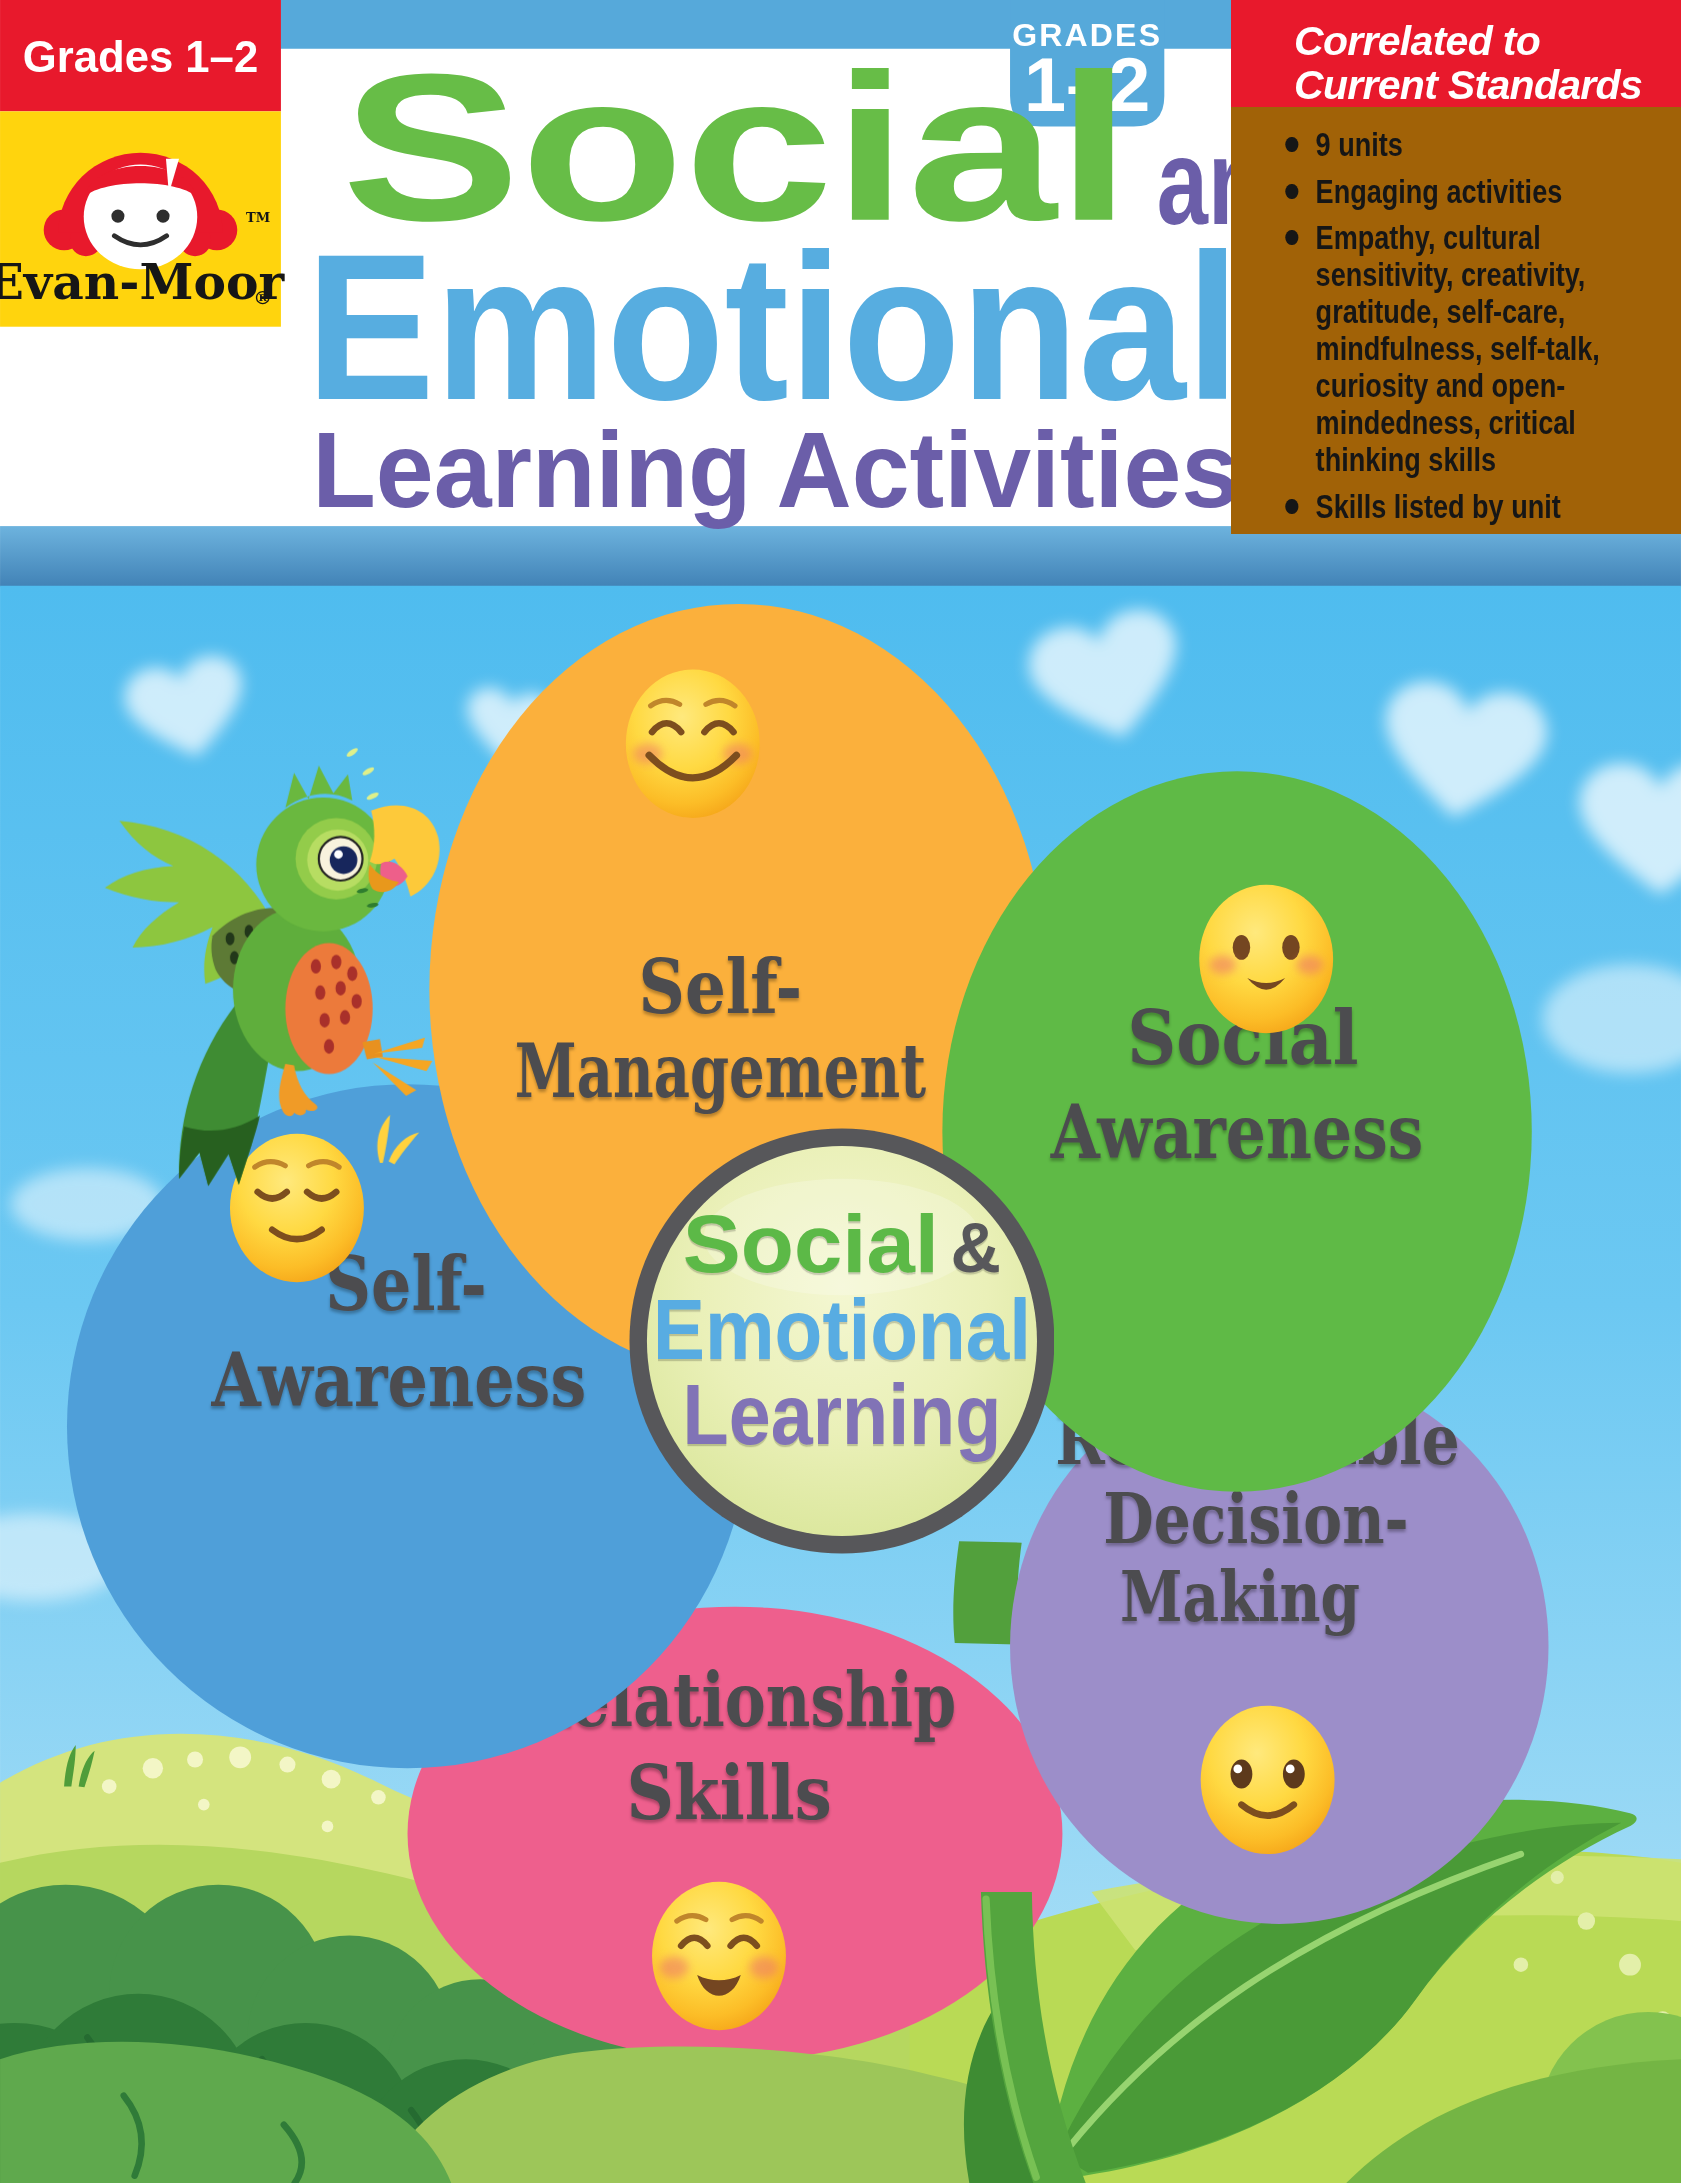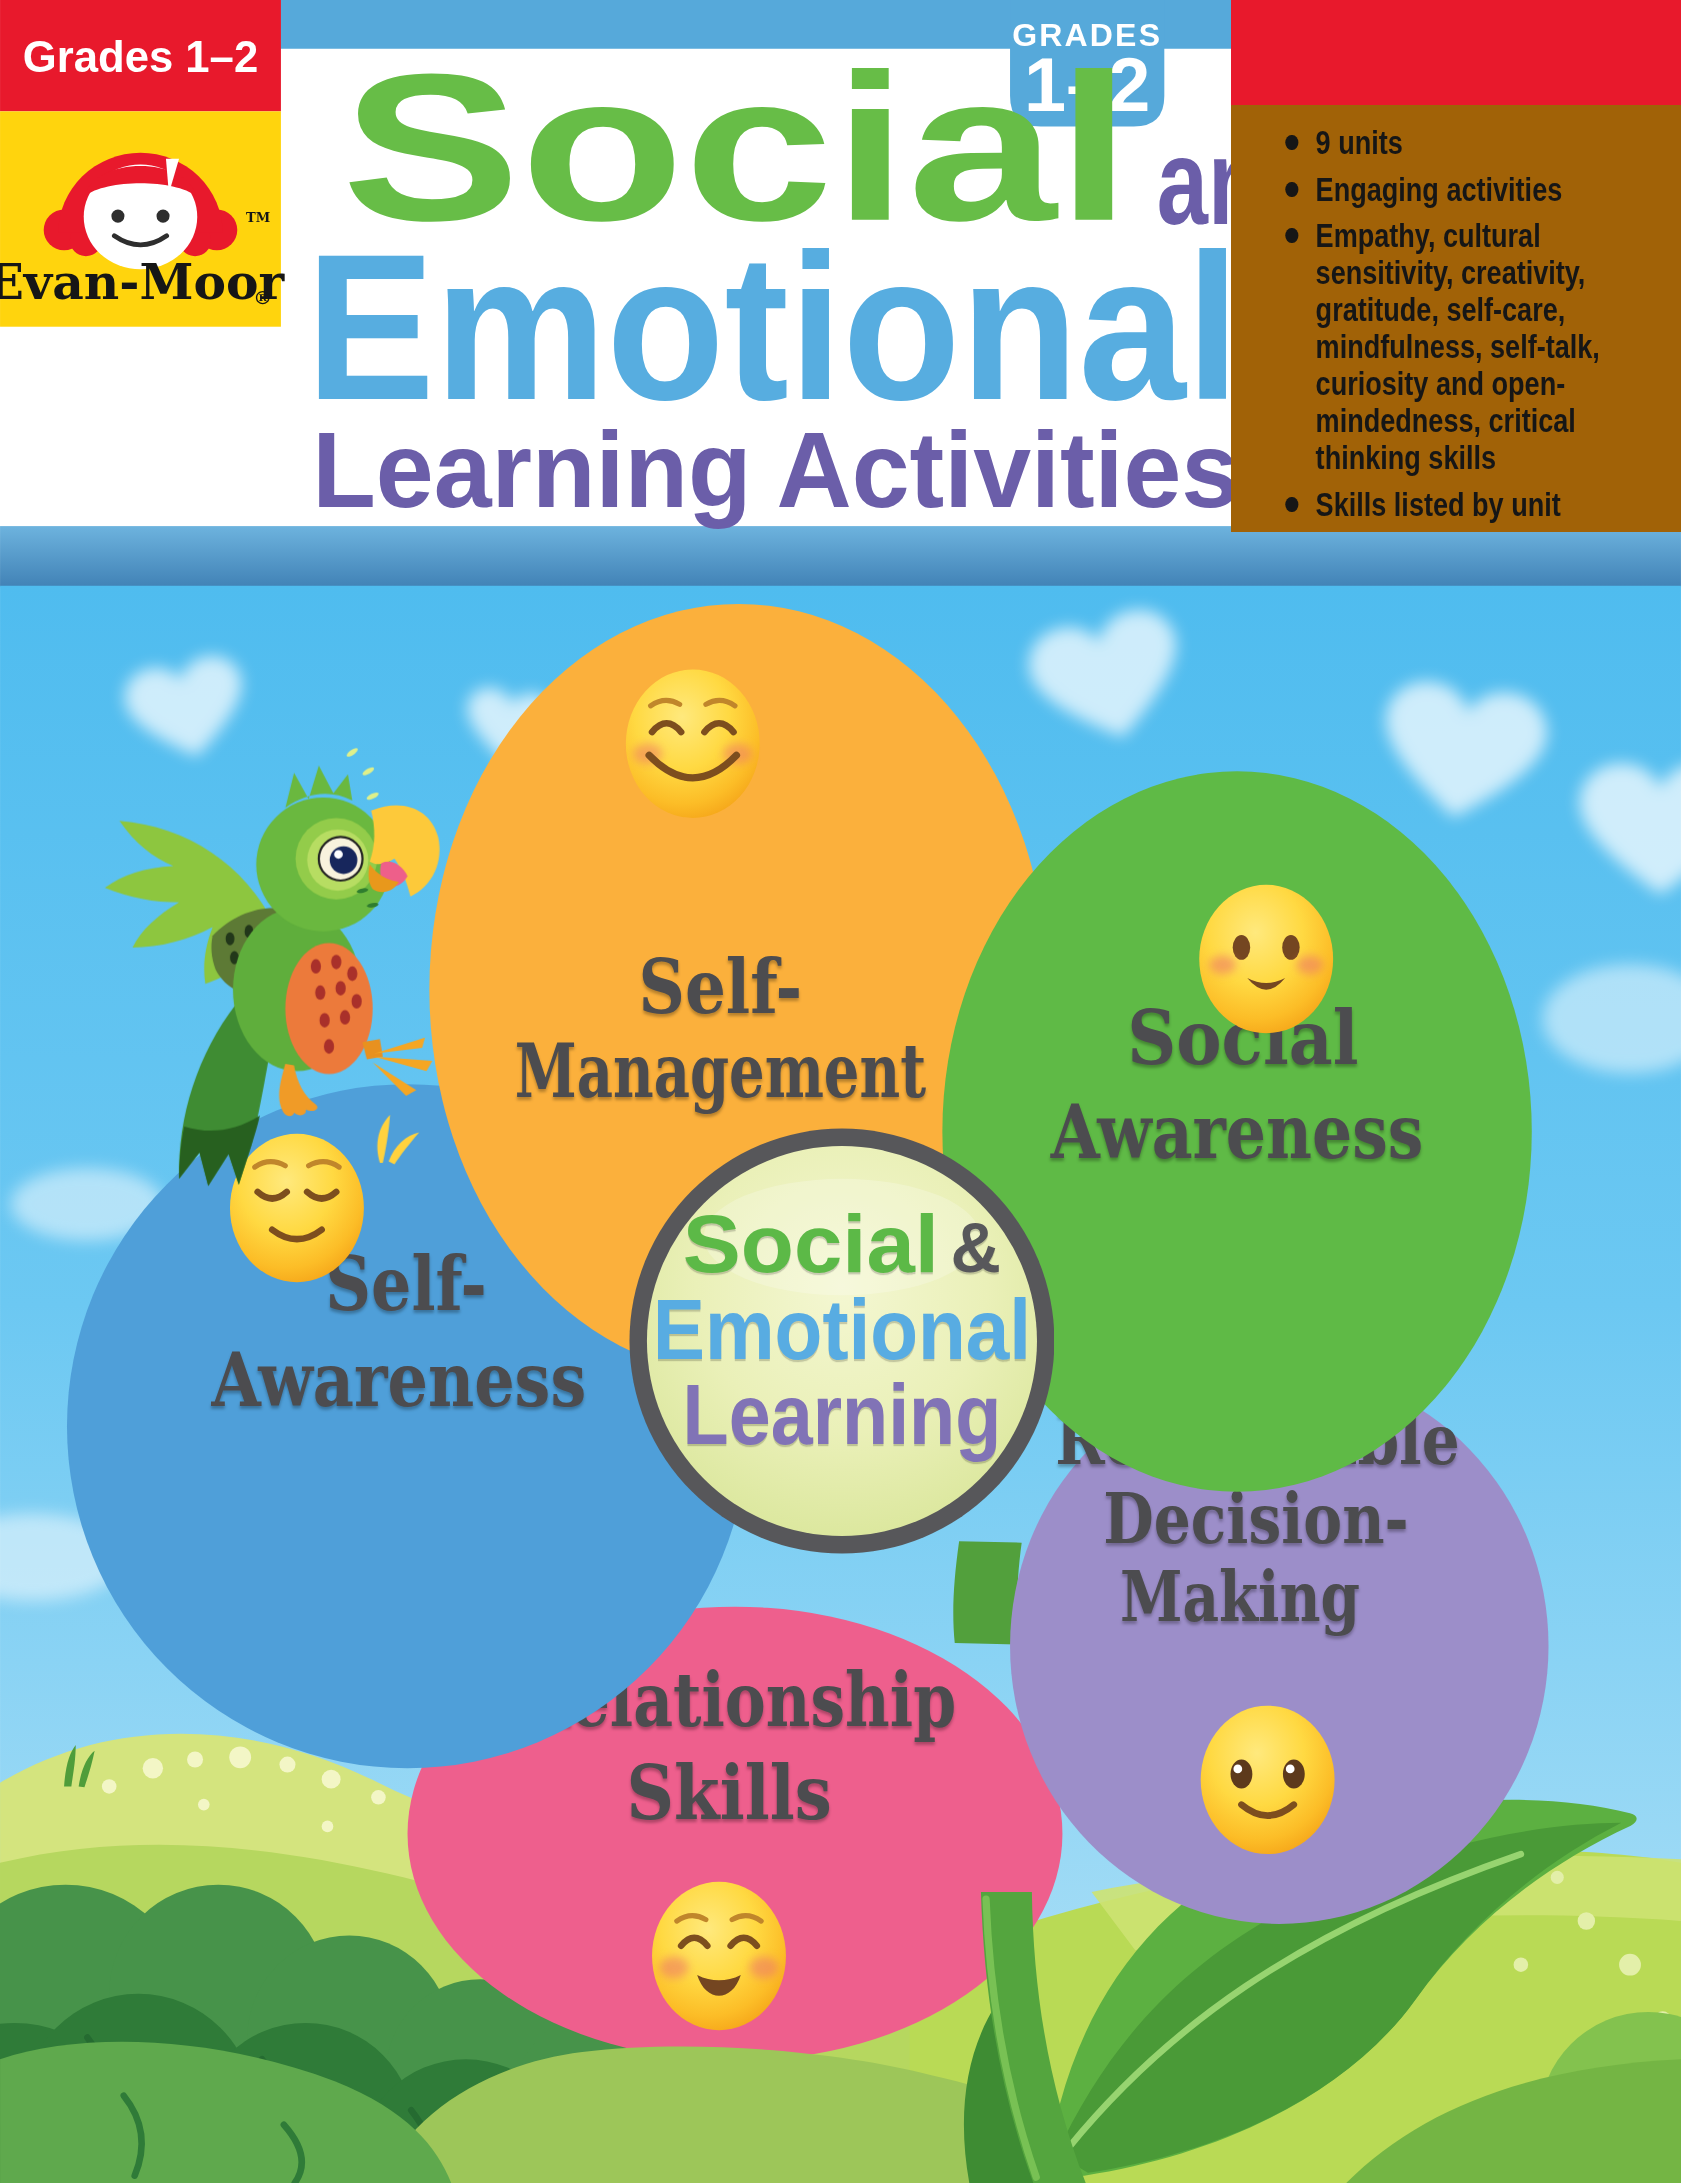--- a/index.html
+++ b/index.html
@@ -373,20 +373,22 @@
   <g>
     <text class="t-sans" x="1012" y="302" font-size="288" fill="#67bd47" text-anchor="middle" textLength="1085" lengthAdjust="spacingAndGlyphs">Social</text>
     <text class="t-sans" x="1702" y="308" font-size="168" fill="#6b5ea9" text-anchor="middle" textLength="225" lengthAdjust="spacingAndGlyphs">and</text>
     <text class="t-sans" x="1062" y="548" font-size="286" fill="#57ade0" text-anchor="middle" textLength="1283" lengthAdjust="spacingAndGlyphs">Emotional</text>
     <text class="t-sans" x="1066" y="697" font-size="149" fill="#6b5ea9" text-anchor="middle" textLength="1274" lengthAdjust="spacingAndGlyphs">Learning Activities</text>
   </g>
 </svg>
 
 <div class="sidebar">
   <div class="sidebar-header">
+    <div>Correlated to</div>
+    <div>Current Standards</div>
   </div>
   <div class="sidebar-body">
     <ul>
       <li><span>9 units</span></li>
       <li><span>Engaging activities</span></li>
       <li><span>Empathy, cultural sensitivity, creativity, gratitude, self-care, mindfulness, self-talk, curiosity and open-mindedness, critical thinking skills</span></li>
       <li><span>Skills listed by unit</span></li>
     </ul>
   </div>
 </div>

